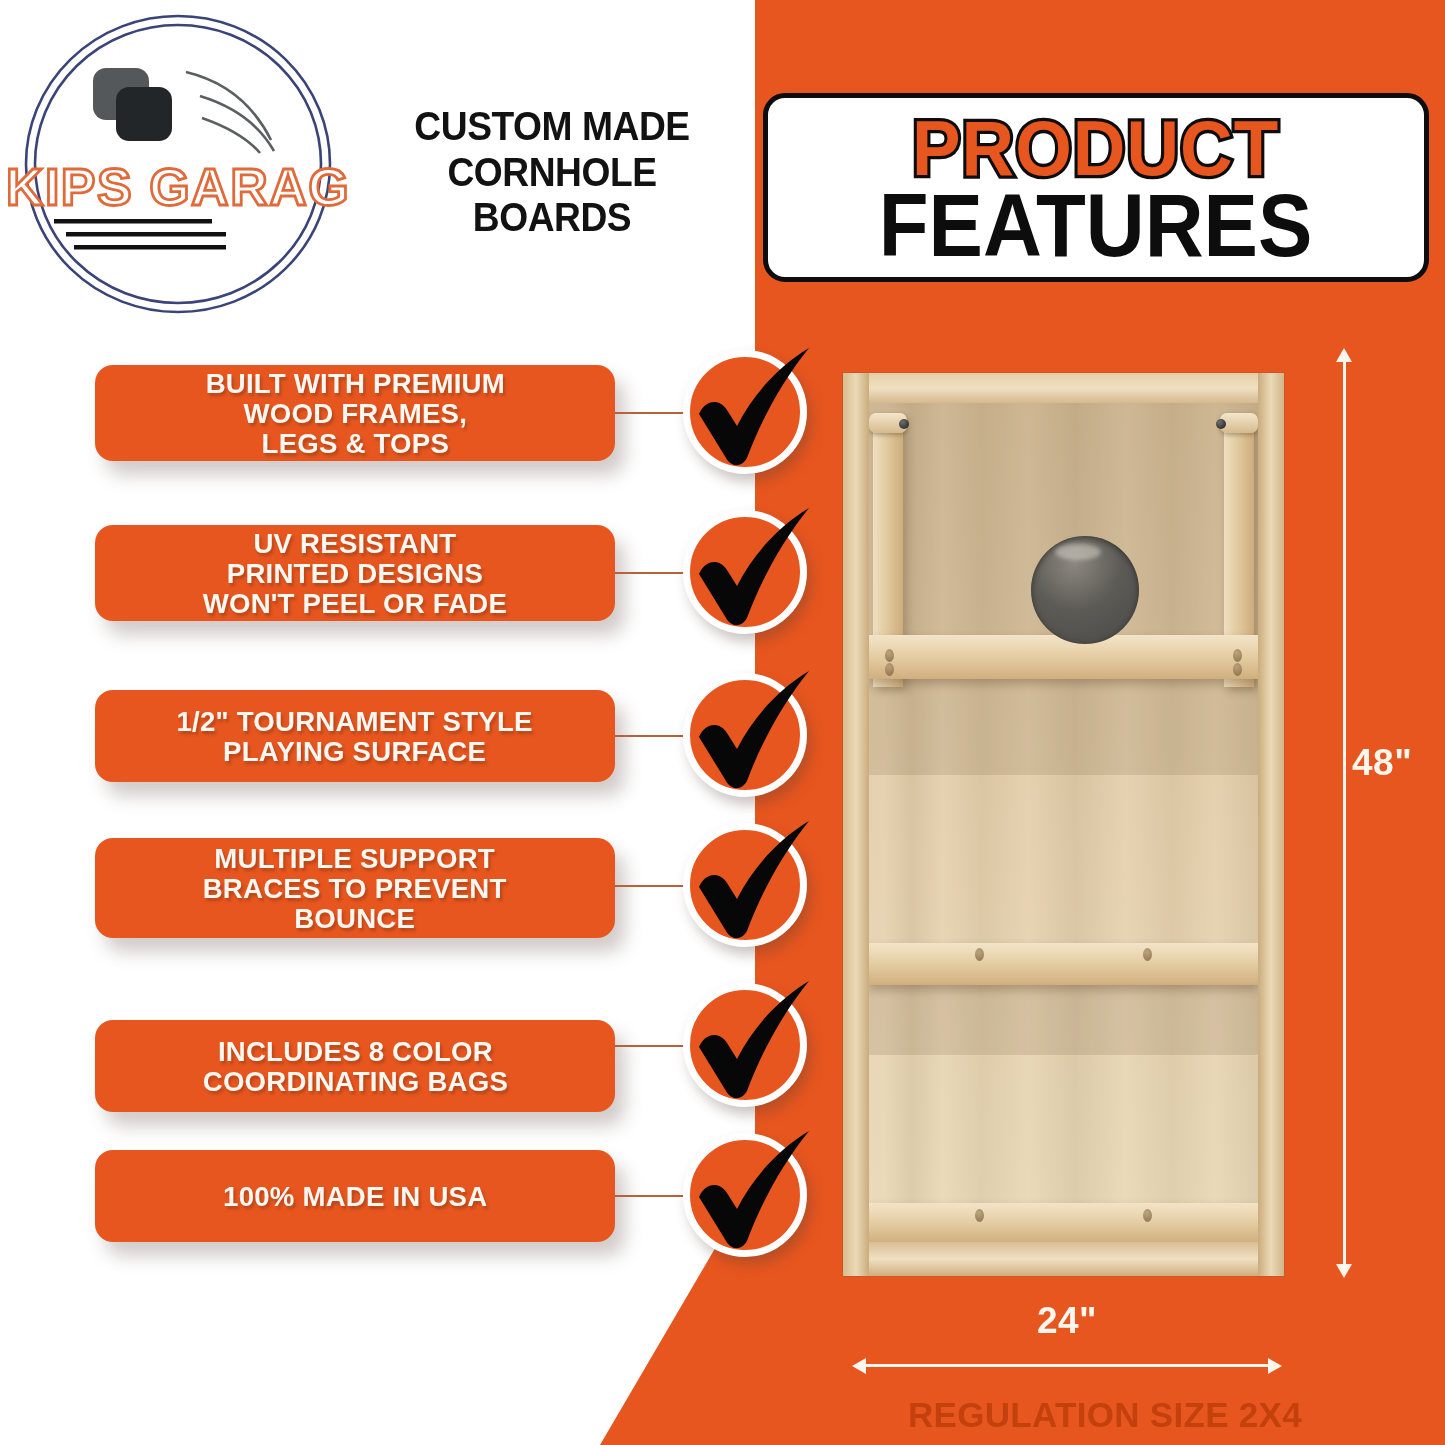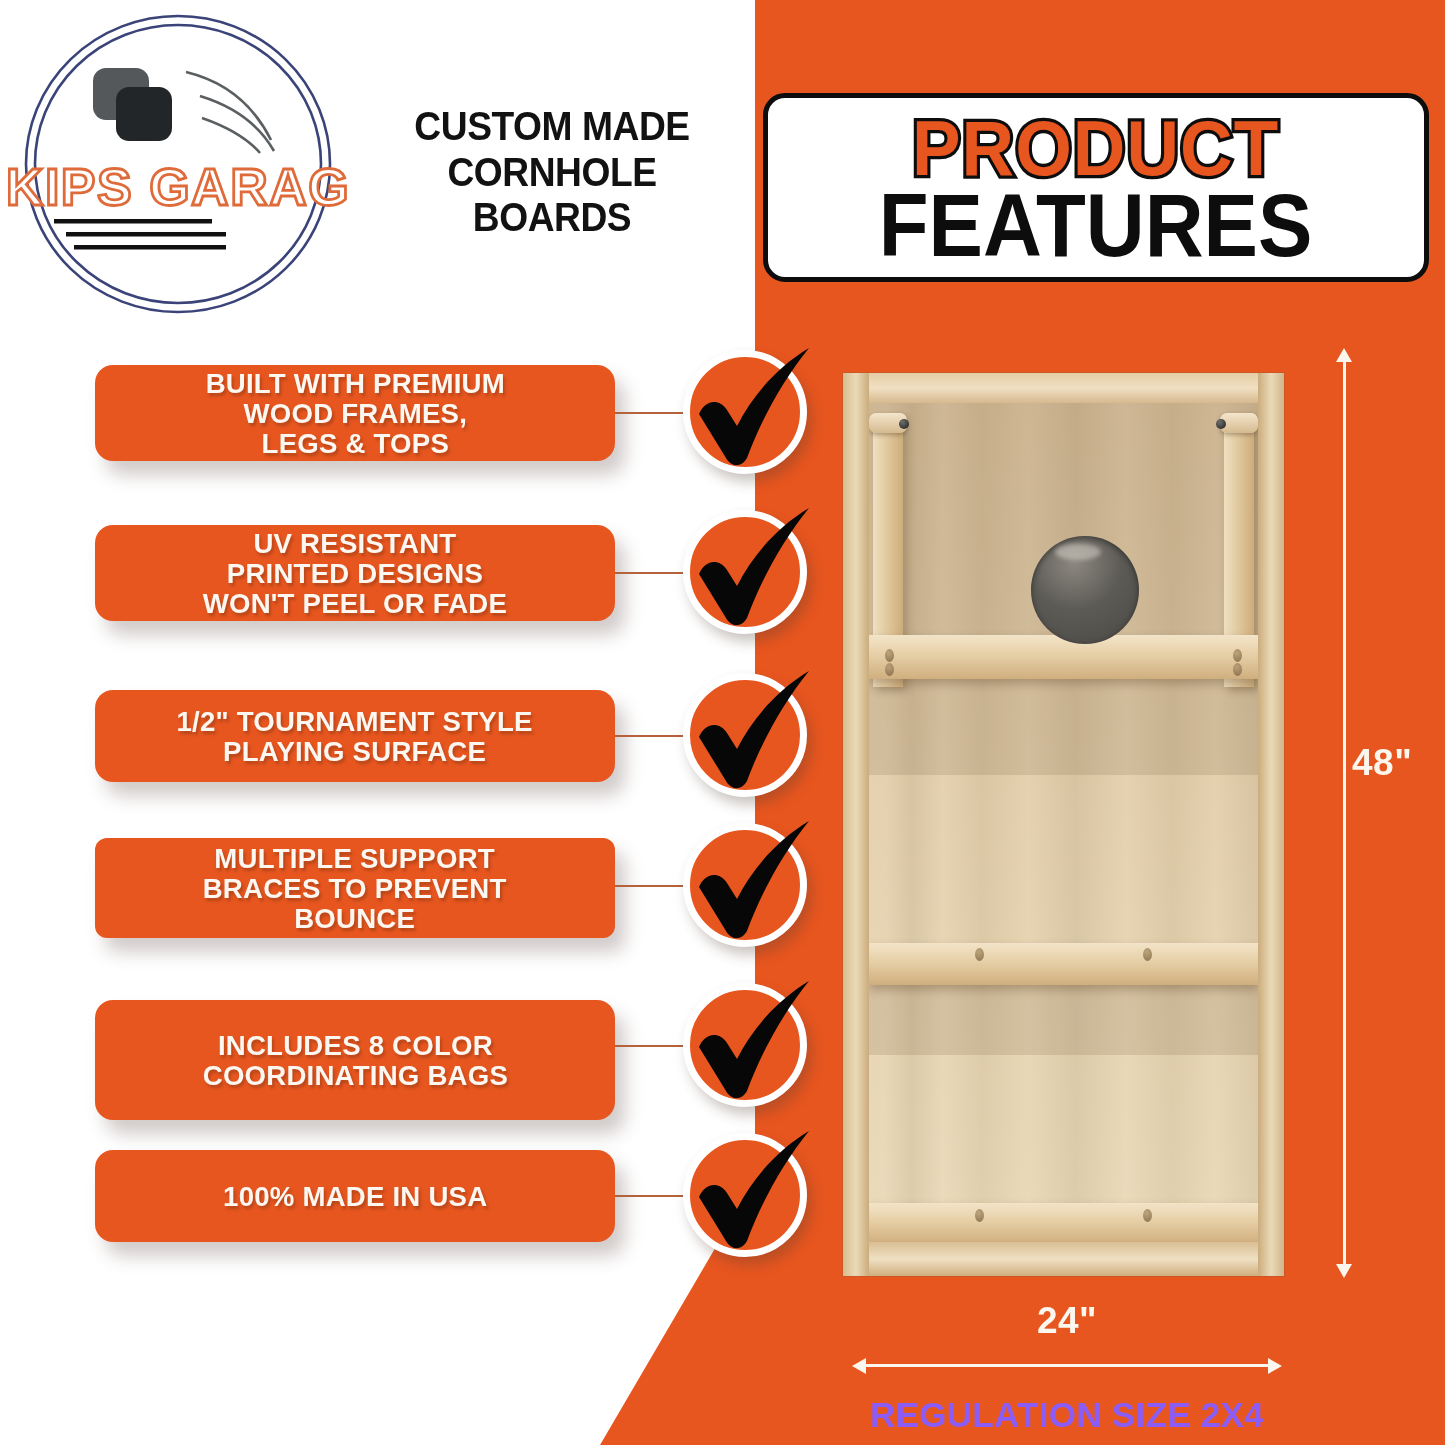--- a/index.html
+++ b/index.html
@@ -221,22 +221,22 @@
     border-top: 8.5px solid transparent; border-bottom: 8.5px solid transparent;
   }
   .dim-h .ah.l { left: 0;  border-right: 14px solid #FBF6EE; }
   .dim-h .ah.r { right: 0; border-left: 14px solid #FBF6EE; }
 
   .dim-h-label {
     position: absolute; left: 852px; top: 1300px; width: 430px; text-align: center; z-index: 9;
     color: #FBF6EE; font-weight: 700; font-size: 37px; letter-spacing: 0.5px;
   }
   .footnote {
-    position: absolute; left: 832px; top: 1395px; width: 470px; text-align: center; z-index: 9;
-    color: #8b5cf6; font-weight: 600; font-size: 35px; letter-spacing: 0.3px;
+    position: absolute; left: 832px; top: 1395px; width: 470px; text-align: right; z-index: 9;
+    color: #c2410c; font-weight: 600; font-size: 35px; letter-spacing: 0.3px;
   }
 </style>
 </head>
 <body>
 
 <div id="page">
 
   <div class="orange-panel"></div>
 
   <div class="logo-wrap">
@@ -317,38 +317,38 @@
       <div class="connector" style="left: 615px; top: 45px; width: 72px; background: rgb(180, 99, 60);"></div>
       <div class="check-circle" style="left:683px; top:-17px;">
         <div class="disc"></div>
         <svg viewBox="0 0 150 150" xmlns="http://www.w3.org/2000/svg">
           <path d="M24 78 C30 64 44 62 52 74 L62 90 C78 58 104 30 134 12 C108 44 86 84 72 122 C66 132 56 131 51 122 Z" fill="#070707"></path>
         </svg>
       </div>
     </div>
 
     <div class="frow" style="top:838px;">
-      <div class="pill" style="height:100px;border-radius:12px;">
+      <div class="pill" style="height:100px;">
         <div class="pill-text" style="color: rgb(252, 247, 241);">
           <span class="l">MULTIPLE SUPPORT</span>
           <span class="l">BRACES TO PREVENT</span>
           <span class="l">BOUNCE</span>
         </div>
       </div>
       <div class="connector" style="left: 615px; top: 47px; width: 72px; background: rgb(180, 99, 60);"></div>
       <div class="check-circle" style="left:683px; top:-15px;">
         <div class="disc"></div>
         <svg viewBox="0 0 150 150" xmlns="http://www.w3.org/2000/svg">
           <path d="M24 78 C30 64 44 62 52 74 L62 90 C78 58 104 30 134 12 C108 44 86 84 72 122 C66 132 56 131 51 122 Z" fill="#070707"></path>
         </svg>
       </div>
     </div>
 
     <div class="frow" style="top:1000px;">
-      <div class="pill" style="height:120px;">
+      <div class="pill" style="height:92px;margin-top:20px;">
         <div class="pill-text" style="color: rgb(252, 247, 241);">
           <span class="l">INCLUDES 8 COLOR</span>
           <span class="l">COORDINATING BAGS</span>
         </div>
       </div>
       <div class="connector" style="left: 615px; top: 45px; width: 72px; background: rgb(180, 99, 60);"></div>
       <div class="check-circle" style="left:683px; top:-17px;">
         <div class="disc"></div>
         <svg viewBox="0 0 150 150" xmlns="http://www.w3.org/2000/svg">
           <path d="M24 78 C30 64 44 62 52 74 L62 90 C78 58 104 30 134 12 C108 44 86 84 72 122 C66 132 56 131 51 122 Z" fill="#070707"></path>

